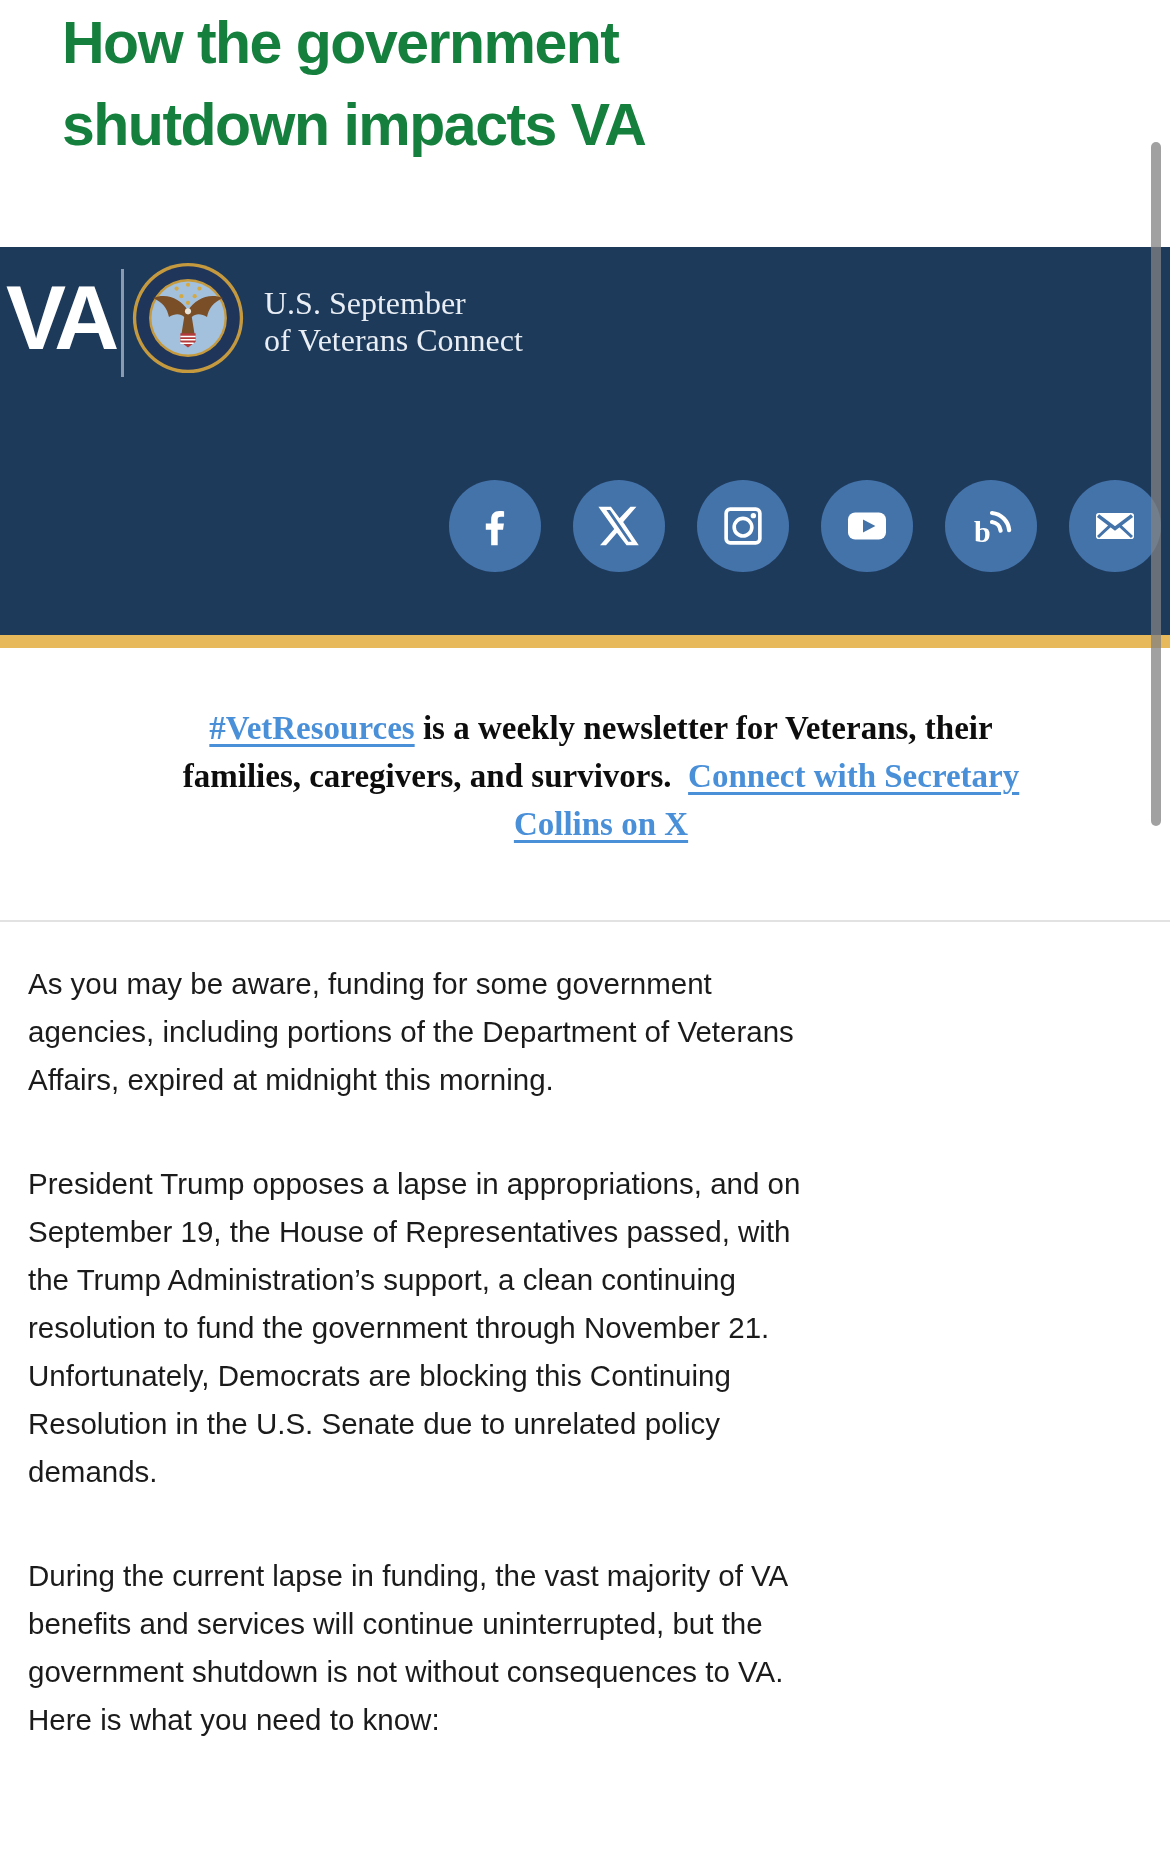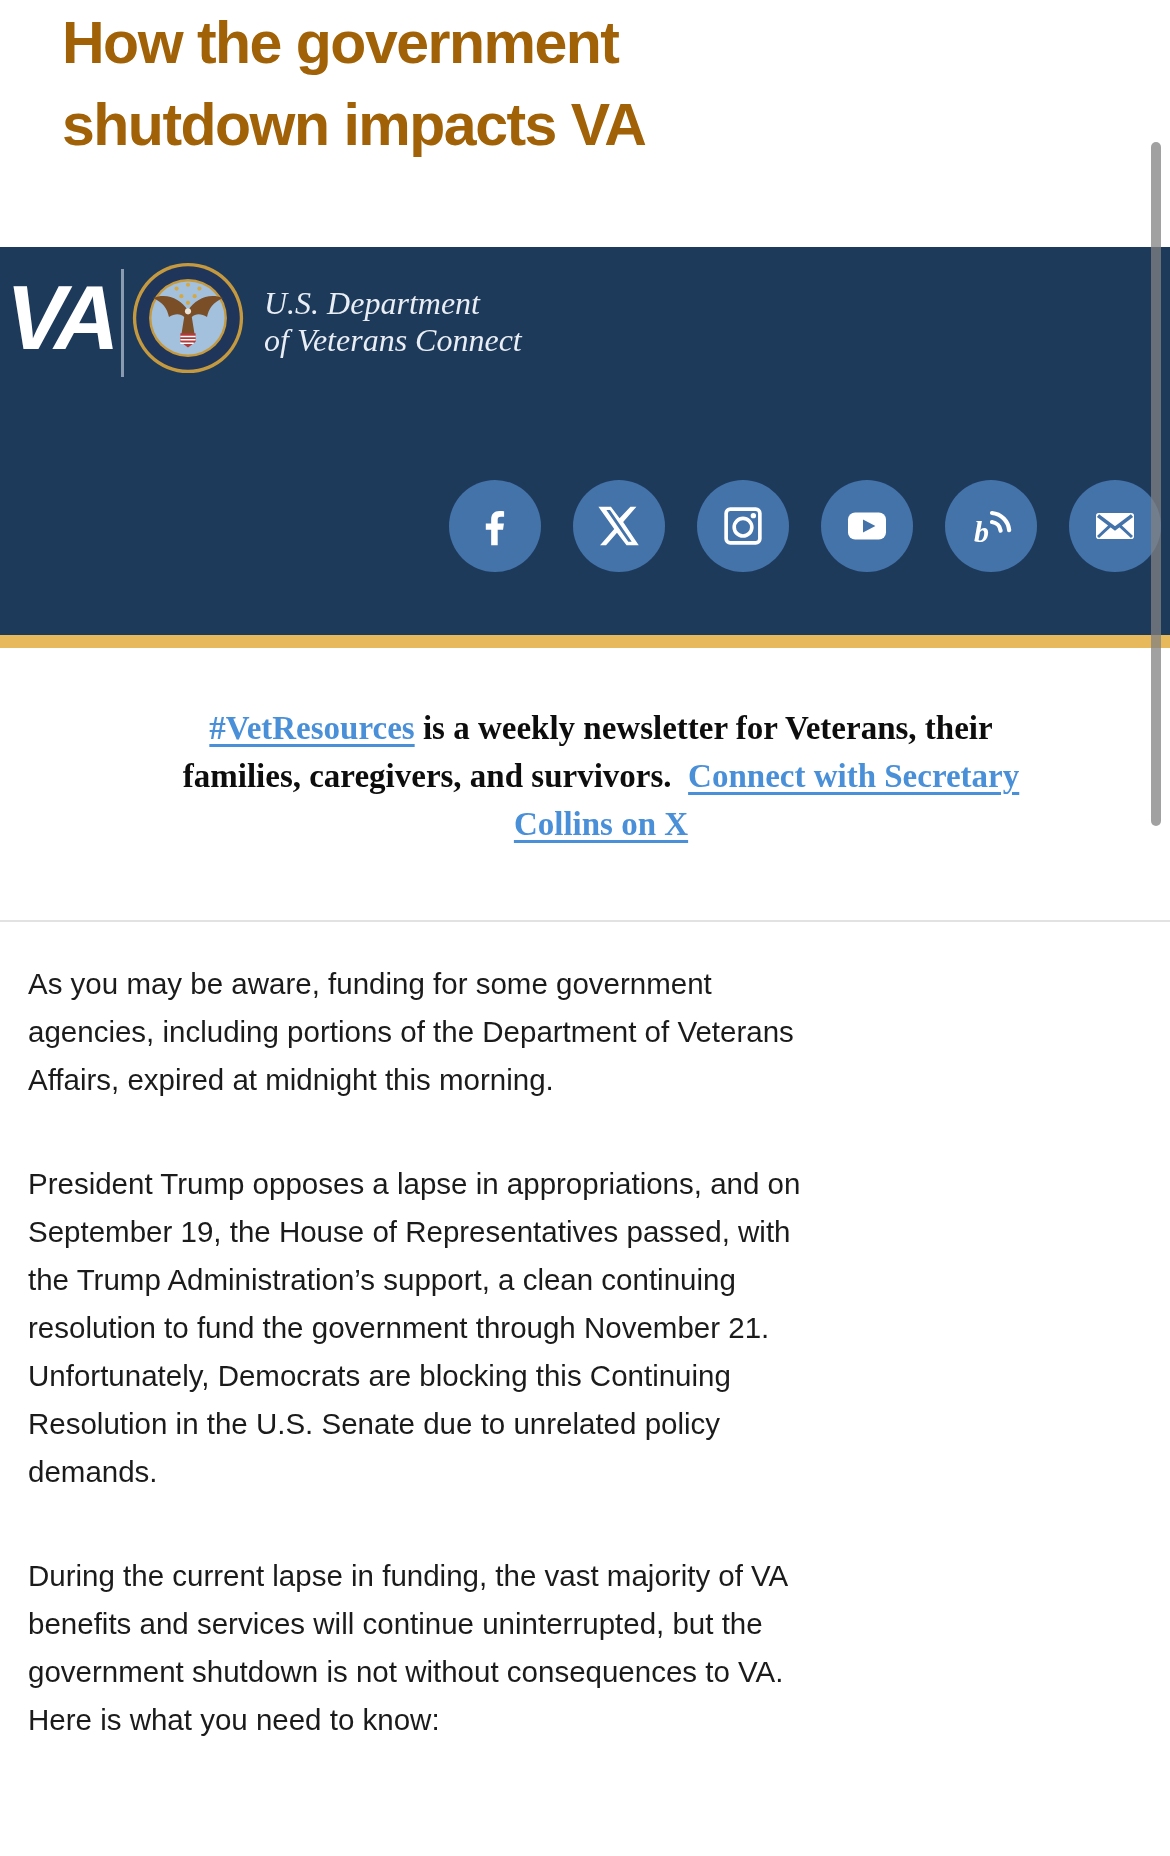--- a/index.html
+++ b/index.html
@@ -4,27 +4,26 @@
 <style>
   html,body{margin:0;padding:0;}
   body{
     width:1170px;height:1856px;position:relative;background:#ffffff;
     font-family:"Liberation Sans",sans-serif;overflow:hidden;
   }
   
   .headline{
     position:absolute;top:2px;left:62px;margin:0;
     font-size:59px;line-height:82px;font-weight:800;letter-spacing:-1.5px;
-    color:#a16207;white-space:pre-line;
+    color:#15803d;white-space:pre-line;
   }
   
   .banner{
     position:absolute;top:247px;left:0;width:1170px;height:388px;
     background:#1e3a5b;
-    font-style:italic;
   }
   .va-logotype{
     position:absolute;left:6px;top:26px;
     font-size:90px;font-weight:800;letter-spacing:-5px;color:#ffffff;line-height:1;
   }
   .banner-sep{
     position:absolute;left:121px;top:22px;width:3px;height:108px;background:#8a9ab0;
   }
   .seal{position:absolute;left:131px;top:14px;}
   .agency{
@@ -91,21 +90,21 @@
     </g>
     <path fill="#7a4e26" d="M60 52 C52 40 38 33 23 39 C34 44 38 50 40 59 C46 55 52 55 56 59 L52 84 C56 90 64 90 68 84 L64 59 C68 55 74 55 80 59 C82 50 86 44 97 39 C82 33 68 40 60 52 Z"></path>
     <circle cx="60" cy="53" r="3.2" fill="#e8e4da"></circle>
     <g>
       <path d="M52 76 h16 v9 l-8 6 l-8 -6 z" fill="#b23a3a"></path>
       <path d="M52 79.5 h16 M52 83 h16 M52 86.5 h14" stroke="#ffffff" stroke-width="1.6" fill="none"></path>
     </g>
   </svg>
 
   <div class="agency">
-    <div>U.S. Department</div>
+    <div>U.S. September</div>
     <div>of Veterans Connect</div>
   </div>
 
   <nav class="social-row">
     <a class="icon-circle" style="left:449px" href="#" aria-label="Facebook">
       <svg width="46" height="46" viewBox="0 0 24 24" fill="#ffffff">
         <path d="M13.4 22v-8.1h2.8l.45-3.2h-3.25V8.8c0-.95.3-1.6 1.65-1.6h1.7V4.3c-.3-.04-1.35-.13-2.55-.13-2.5 0-4.2 1.55-4.2 4.35v2.18H7.2v3.2h2.8V22h3.4z"></path>
       </svg>
     </a>
     <a class="icon-circle" style="left:573px" href="#" aria-label="X">

